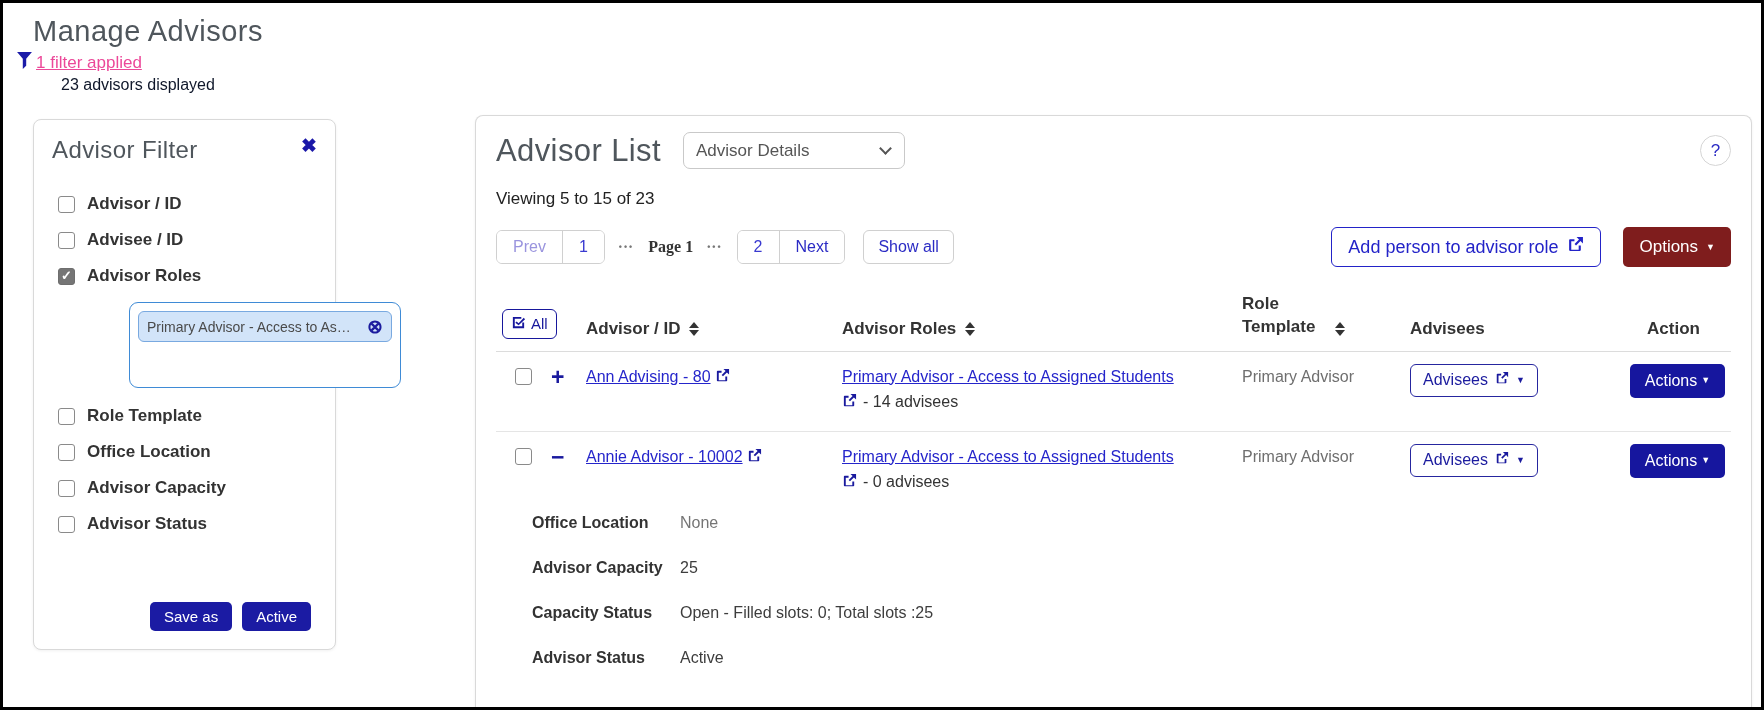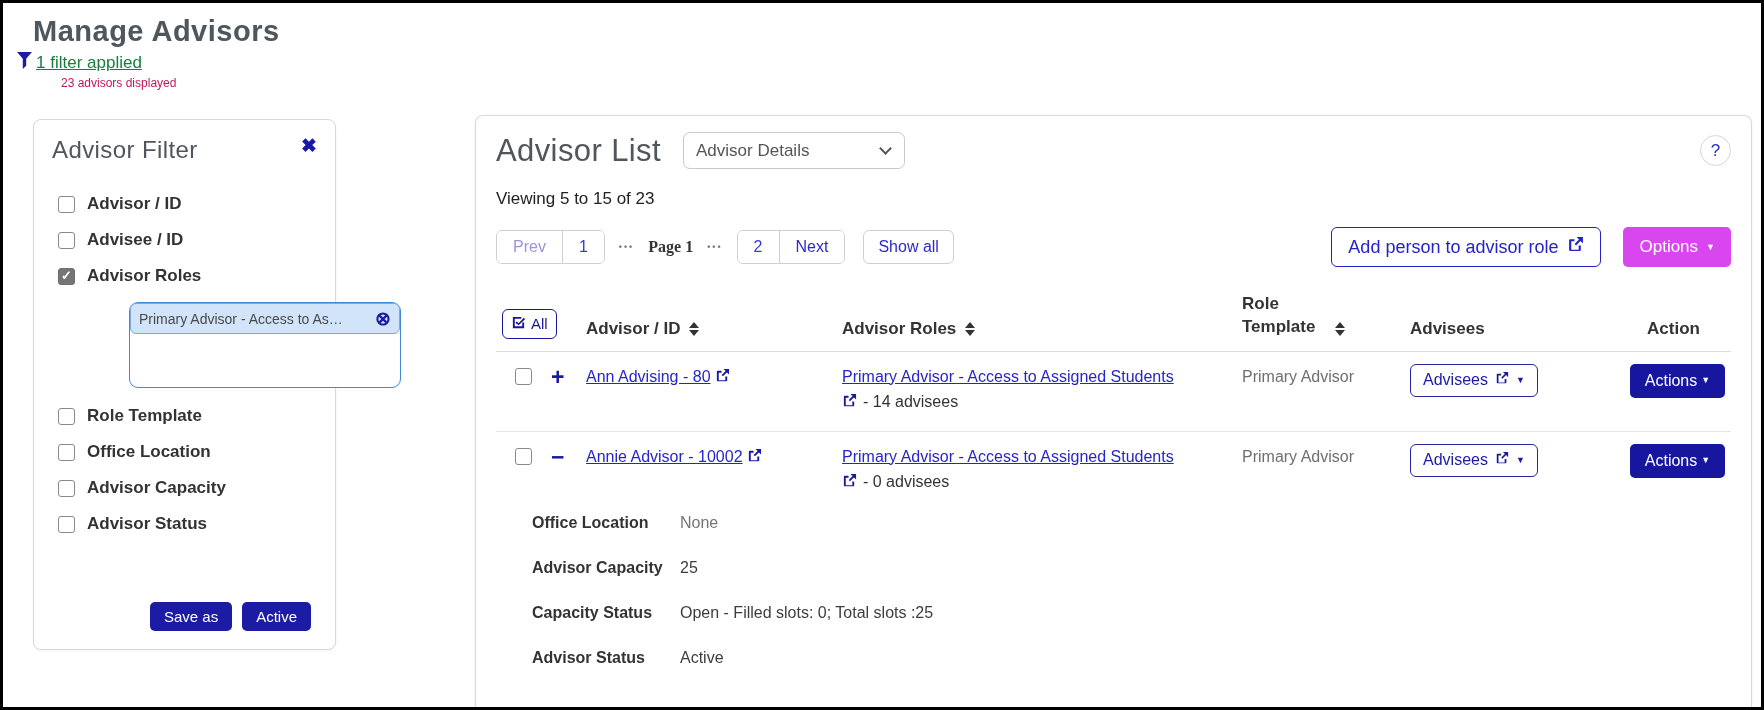--- a/index.html
+++ b/index.html
@@ -2,43 +2,43 @@
 <html><head>
 <meta charset="utf-8">
 <style>
   * { margin:0; padding:0; box-sizing:border-box; }
   body { background:#888; font-family:"Liberation Sans", sans-serif; }
   .viewport {
     position:relative; width:1764px; height:710px;
     background:#fff; border:3px solid #000; overflow:hidden;
   }
   
-  .page-title { font-size:29px; font-weight:700; color:#4f565c; margin:12px 0 4px 30px; letter-spacing:.5px; }
+  .page-title { font-size:29px; font-weight:400; color:#4f565c; margin:12px 0 4px 30px; letter-spacing:.5px; }
   .filter-link-row { display:flex; align-items:center; gap:4px; margin-left:14px; }
-  .filter-link { font-size:17px; color:#15803d; text-decoration:underline; cursor:pointer; }
-  .advisors-count { font-size:12px; color:#be185d; margin:3px 0 0 58px; }
+  .filter-link { font-size:17px; color:#ec4899; text-decoration:underline; cursor:pointer; }
+  .advisors-count { font-size:16px; color:#0f172a; margin:3px 0 0 58px; }
 
   
   .card { position:absolute; background:#fff; border:1px solid #d9d9d9; border-radius:8px; box-shadow:0 1px 3px rgba(0,0,0,.06); }
   .filter-card { left:30px; top:116px; width:303px; height:531px; padding:16px 18px; }
   .list-card { left:472px; top:112px; width:1277px; height:640px; padding:16px 20px; border-bottom:none; border-bottom-left-radius:0; border-bottom-right-radius:0; }
 
   
   .filter-head { display:flex; align-items:flex-start; }
   .filter-title { font-size:24px; font-weight:400; color:#4f565c; letter-spacing:.4px; }
   .close-x { margin-left:auto; color:#1a17a8; font-size:19px; font-weight:bold; cursor:pointer; line-height:1; }
   .filter-btn-row { display:flex; gap:12px; margin-top:16px; }
   .ghost-btn { border:1px solid #c9c9c9; background:#fff; border-radius:7px; padding:6px 13px; font-size:16px; color:#6c5ec9; cursor:pointer; font-family:inherit; }
   .fields { margin-top:30px; }
   .field-row { display:flex; align-items:center; gap:12px; margin:0 0 16px 6px; }
   .cb { width:17px; height:17px; border:1px solid #8a8a8a; border-radius:3px; background:#fff; flex:none; position:relative; cursor:pointer; }
   .cb.checked { background:#757575; border-color:#6e6e6e; }
   .cb.checked::after { content:"✓"; color:#fff; font-size:13px; font-weight:bold; position:absolute; left:2px; top:-1px; }
   .field-label { font-size:17px; font-weight:bold; color:#333; }
-  .multiselect { margin:2px 0 18px 77px; width:272px; height:86px; border:1.5px solid #3f8bd6; border-radius:9px; background:#fff; }
+  .multiselect { margin:2px 0 18px 77px; width:272px; height:86px; border:1.5px solid #3f8bd6; border-radius:9px; padding:8px; background:#fff; }
   .tag-chip { display:flex; align-items:center; width:100%; height:31px; background:#d2e4f9; border:1px solid #79a9e0; border-radius:6px; padding:0 8px; }
   .tag-text { font-size:14px; color:#4a4a4a; white-space:nowrap; overflow:hidden; }
   .tag-remove { margin-left:auto; color:#1b1b9e; font-size:19px; font-weight:bold; line-height:1; cursor:pointer; }
   .filter-footer { position:absolute; right:24px; bottom:18px; display:flex; gap:10px; }
   .navy-btn { background:#1b1ba3; color:#fff; border:none; border-radius:5px; padding:6px 14px; font-size:15px; cursor:pointer; font-family:inherit; }
 
   
   .list-head { display:flex; align-items:center; }
   .list-title { font-size:31px; font-weight:400; color:#4f565c; letter-spacing:.4px; }
   .fake-select { display:flex; align-items:center; margin-left:22px; width:222px; height:37px; border:1px solid #c9c9c9; border-radius:7px; padding:0 12px; cursor:pointer; }
@@ -53,21 +53,21 @@
   .pag-cell { padding:7px 16px; font-size:16px; background:#fff; border:none; cursor:pointer; font-family:inherit; }
   .pag-cell + .pag-cell { border-left:1px solid #d0d0d0; }
   .pag-prev { color:#9a94de; }
   .pag-num { color:#3a3ad0; }
   .pag-next { color:#2b2bc4; }
   .dots { font-size:9px; letter-spacing:2px; color:#777; font-weight:bold; margin:0 14px; }
   .page-cur { font-size:16px; font-weight:bold; color:#333;font-family:Liberation Serif, serif; }
   .showall-btn { margin-left:18px; border:1px solid #d0d0d0; background:#fff; border-radius:6px; padding:7px 14px; font-size:16px; color:#2b2bc4; cursor:pointer; font-family:inherit; }
   .right-actions { margin-left:auto; display:flex; gap:22px; align-items:center; }
   .add-person-btn { display:flex; align-items:center; gap:9px; border:1.5px solid #2323c8; background:#fff; border-radius:6px; height:40px; padding:0 16px; font-size:18px; color:#2323c8; cursor:pointer; font-family:inherit; }
-  .options-btn { display:flex; align-items:center; gap:8px; background:#d946ef; color:#fff; border:none; border-radius:5px; height:40px; padding:0 16px; font-size:17px; cursor:pointer; font-family:inherit; }
+  .options-btn { display:flex; align-items:center; gap:8px; background:#7f1d1d; color:#fff; border:none; border-radius:5px; height:40px; padding:0 16px; font-size:17px; cursor:pointer; font-family:inherit; }
   .caret { font-size:9px; line-height:1; }
 
   
   .tbl { display:grid; grid-template-columns:55px 35px 256px 400px 168px 206px 1fr; margin-top:26px; }
   .th { display:flex; align-items:flex-end; padding-bottom:12px; border-bottom:1px solid #dcdcdc; font-size:17px; font-weight:bold; color:#333; }
   .th-all { grid-column:1 / span 2; }
   .all-btn { display:inline-flex; align-items:center; gap:5px; border:1.5px solid #17179c; border-radius:6px; background:#fff; color:#17179c; font-size:15px; padding:5px 8px; cursor:pointer; font-family:inherit; margin:0 0 0 6px; }
   .sort { display:inline-flex; flex-direction:column; gap:2px; margin-left:9px; cursor:pointer; padding-bottom:3px; }
   .sort i { width:0; height:0; border-left:5px solid transparent; border-right:5px solid transparent; }
   .tri-up { border-bottom:6px solid #333; }

